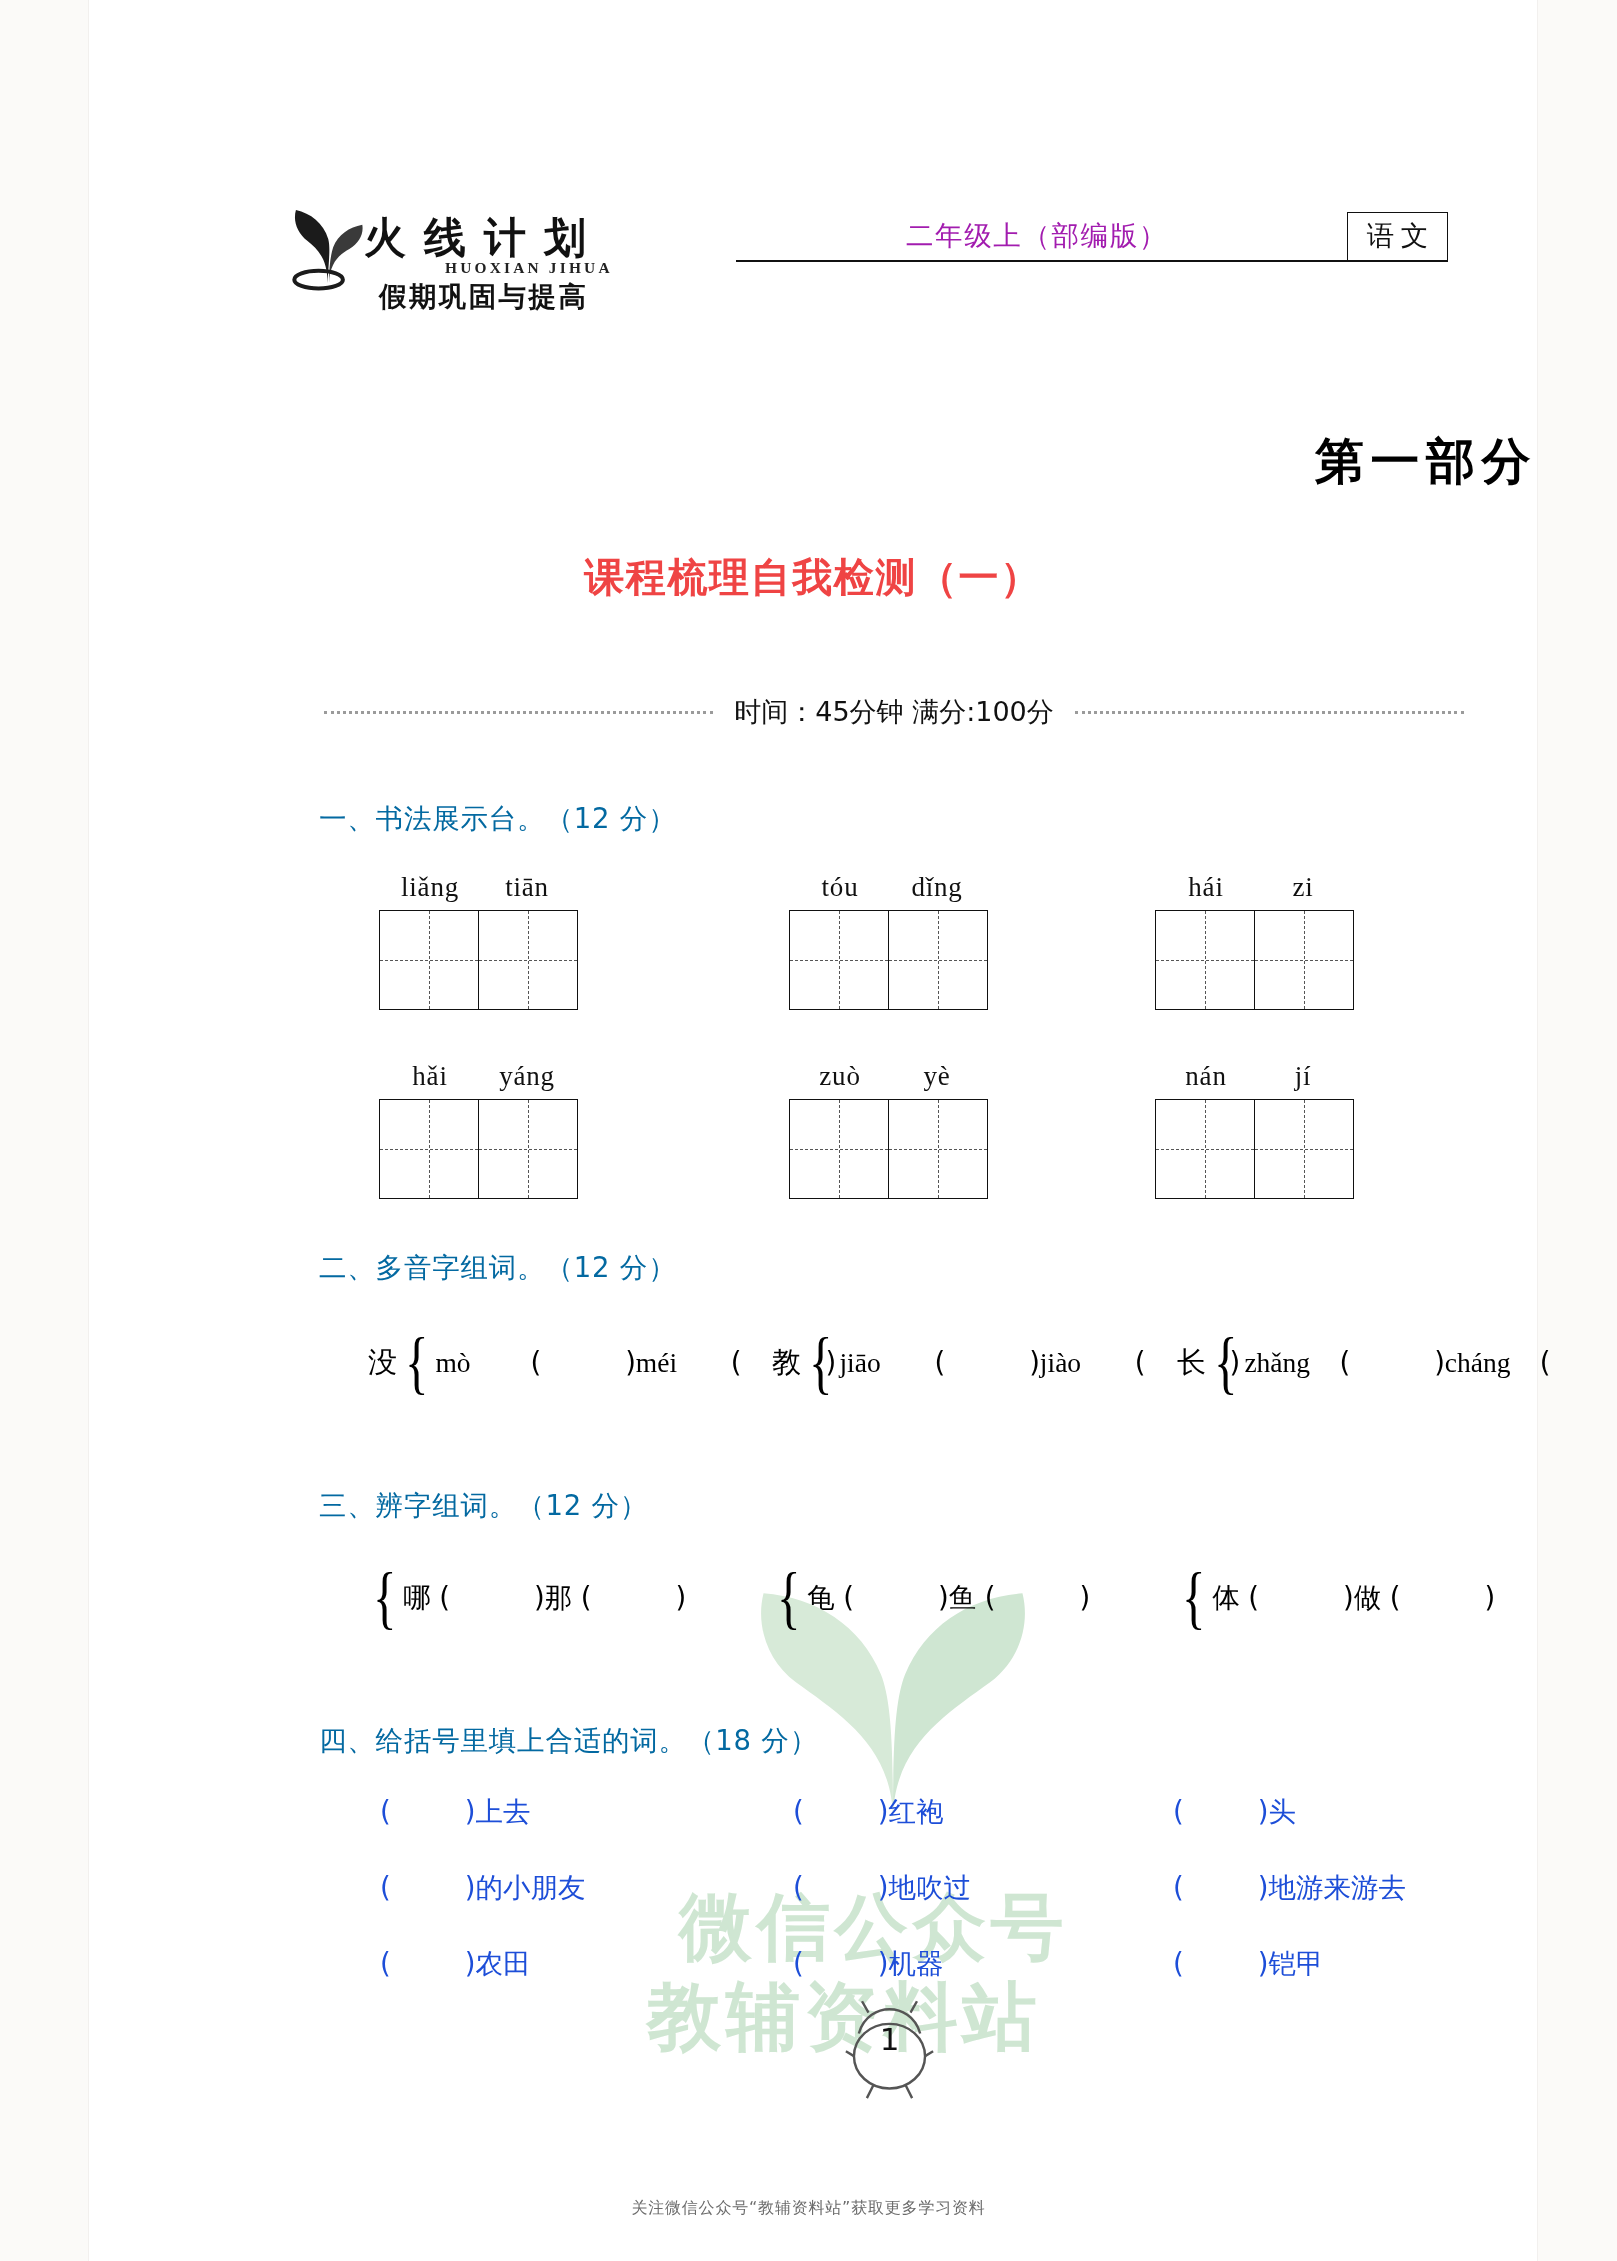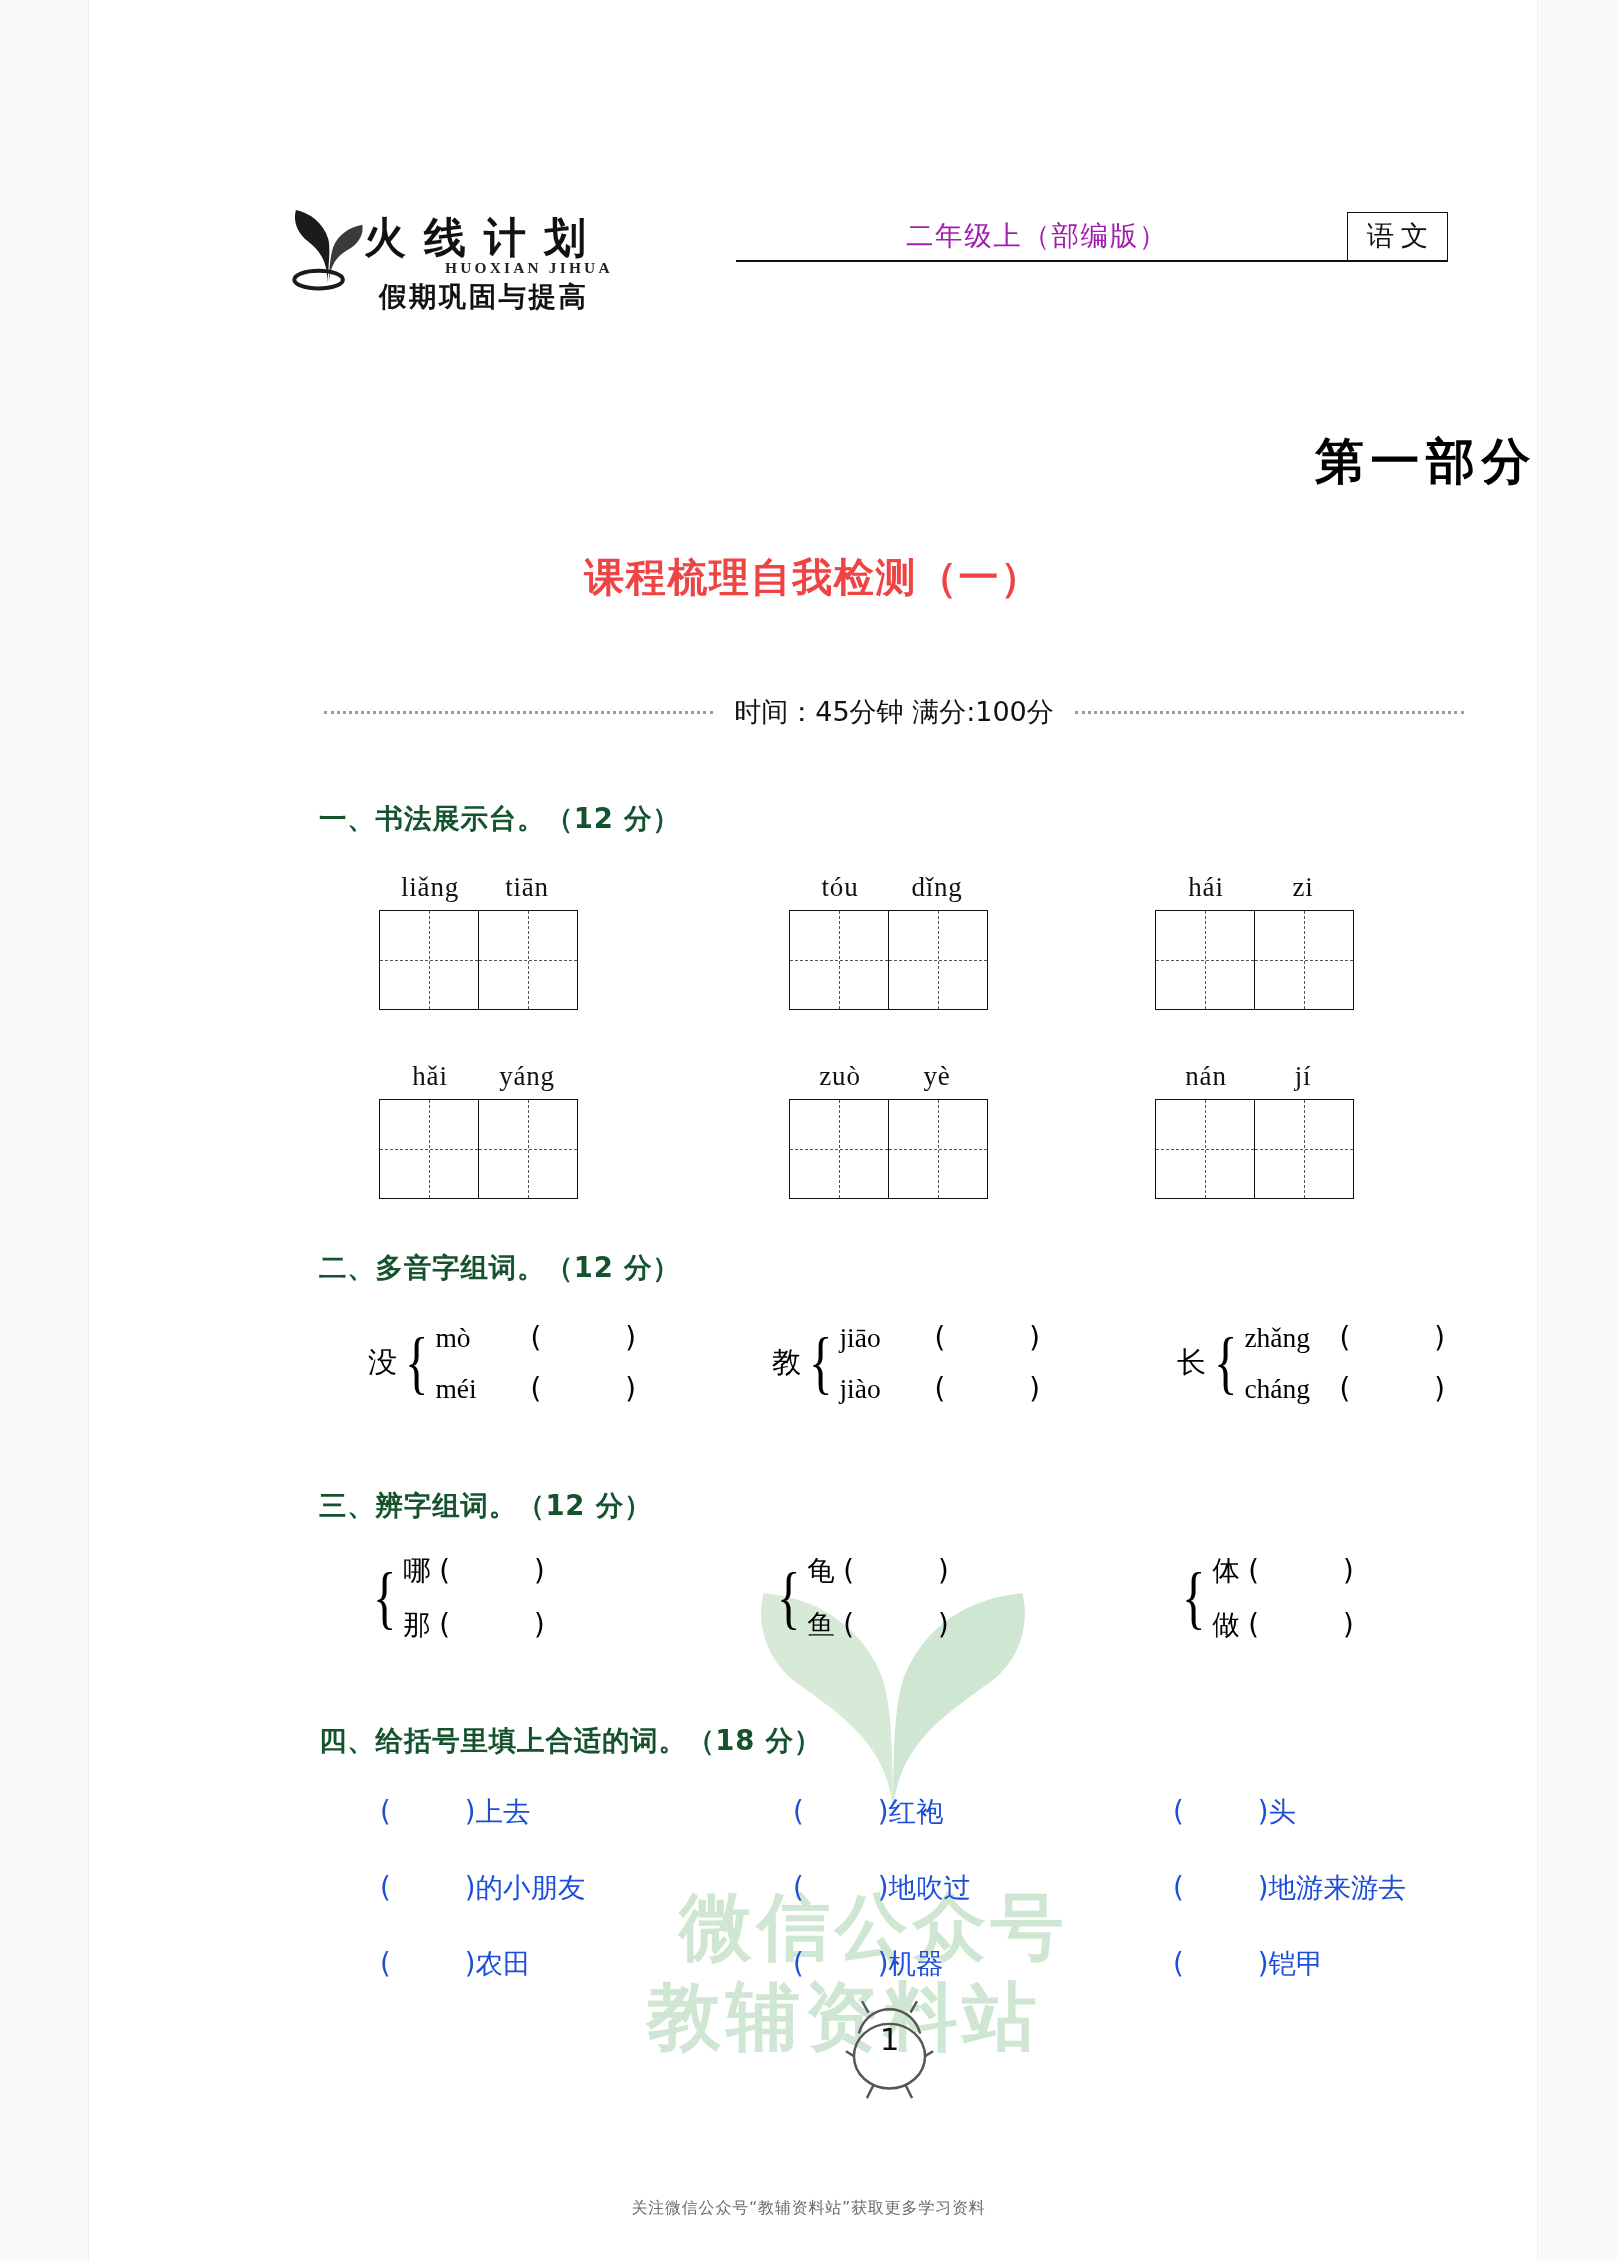--- a/index.html
+++ b/index.html
@@ -163,22 +163,22 @@
     color: #111;
     white-space: nowrap;
   }
 
   
   .q-head {
     position: absolute;
     left: 230px;
     font-family: "DejaVu Sans", sans-serif;
     font-size: 27.5px;
-    font-weight: bold;
-    color: #14532d;
+    font-weight: normal;
+    color: #0369a1;
     letter-spacing: 0.8px;
     white-space: nowrap;
   }
 
   
   .grid-item { position: absolute; }
   .py {
     text-align: center;
     font-family: "Liberation Serif", serif;
     font-size: 27px;
@@ -230,23 +230,21 @@
   .brace {
     font-family: "Liberation Serif", serif;
     font-size: 70px;
     line-height: 70px;
     color: #000;
     margin-right: 1.6px;
     transform: scaleX(0.7);
   }
   .bg-rows {
     display: flex;
-    flex-direction: column;
     justify-content: center;
-    gap: 18px;
   }
   .bg-row {
     font-family: "DejaVu Sans", sans-serif;
     font-size: 27.5px;
     color: #000;
     white-space: nowrap;
   }
   .bg-row .lbl {
     display: inline-block;
     min-width: 95px;

